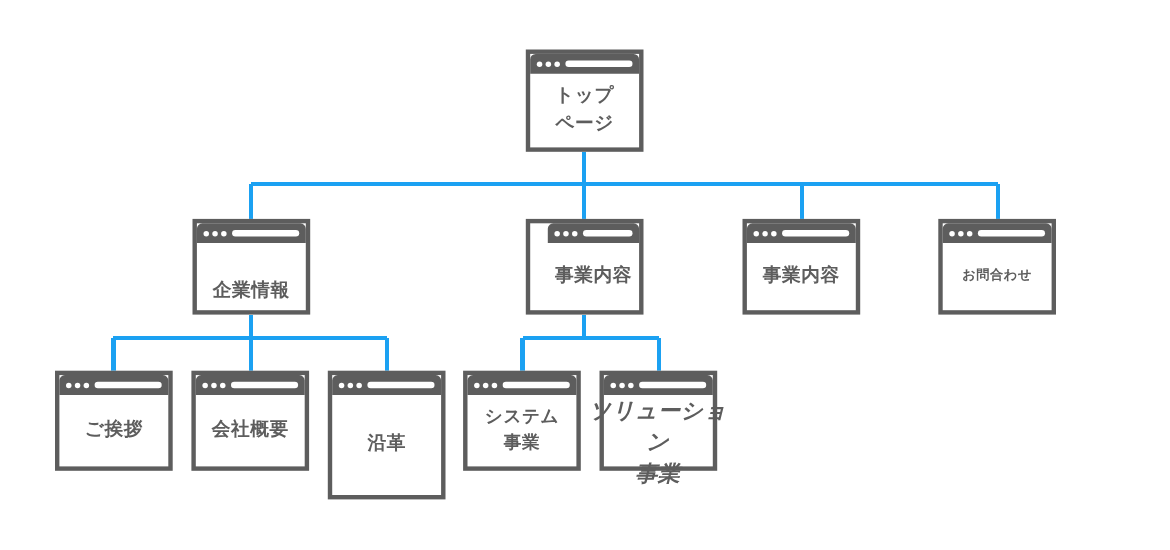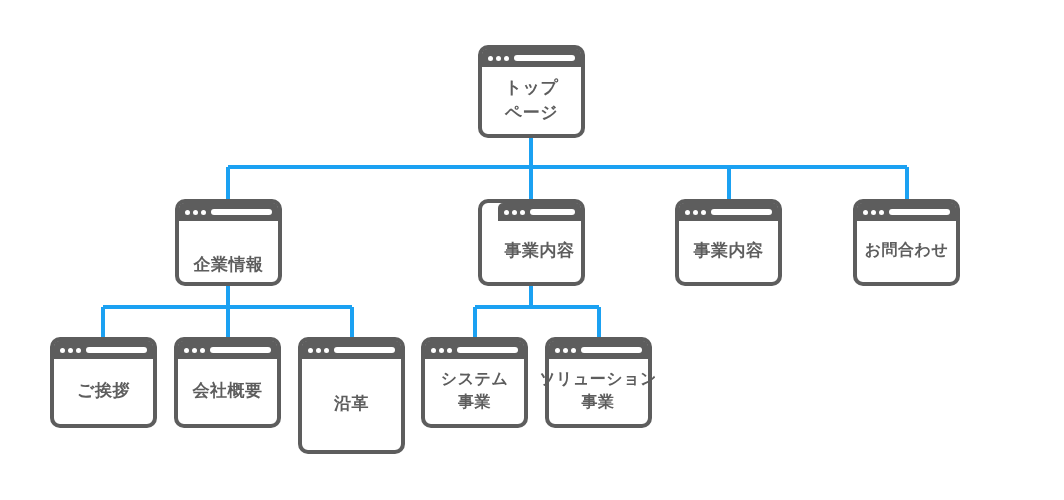--- a/index.html
+++ b/index.html
@@ -30,21 +30,21 @@
     height: 500px;
     z-index: 1;
   }
 
   
   .node {
     position: absolute;
     z-index: 2;
     box-sizing: border-box;
     border: 4px solid #5d5d5d;
-    border-radius: 10px;
+    border-radius: 0;
     background: #ffffff;
     display: flex;
     flex-direction: column;
     align-items: stretch;
   }
 
   .node .titlebar {
     position: relative;
     height: 18px;
     flex: 0 0 18px;
@@ -180,21 +180,21 @@
 
   <div class="node" style="left:853px; top:199px; width:107px; height:87px;">
     <div class="titlebar">
       <div class="dots">
         <span class="dot"></span>
         <span class="dot"></span>
         <span class="dot"></span>
       </div>
       <div class="addressbar"></div>
     </div>
-    <div class="label" style="font-size:16px;">お問合わせ</div>
+    <div class="label" style="font-size:12px;">お問合わせ</div>
   </div>
 
   <div class="node" style="left:174px; top:337px; width:107px; height:91px;">
     <div class="titlebar">
       <div class="dots">
         <span class="dot"></span>
         <span class="dot"></span>
         <span class="dot"></span>
       </div>
       <div class="addressbar"></div>
@@ -241,17 +241,17 @@
 
   <div class="node" style="left:545px; top:337px; width:107px; height:91px;">
     <div class="titlebar">
       <div class="dots">
         <span class="dot"></span>
         <span class="dot"></span>
         <span class="dot"></span>
       </div>
       <div class="addressbar"></div>
     </div>
-    <div class="label overflow" style="font-size:16px;">ソリューション
+    <div class="label overflow" style="font-size:20px;font-style:italic;">ソリューション
 事業</div>
   </div>
 
 </div>
 
 </body></html>

